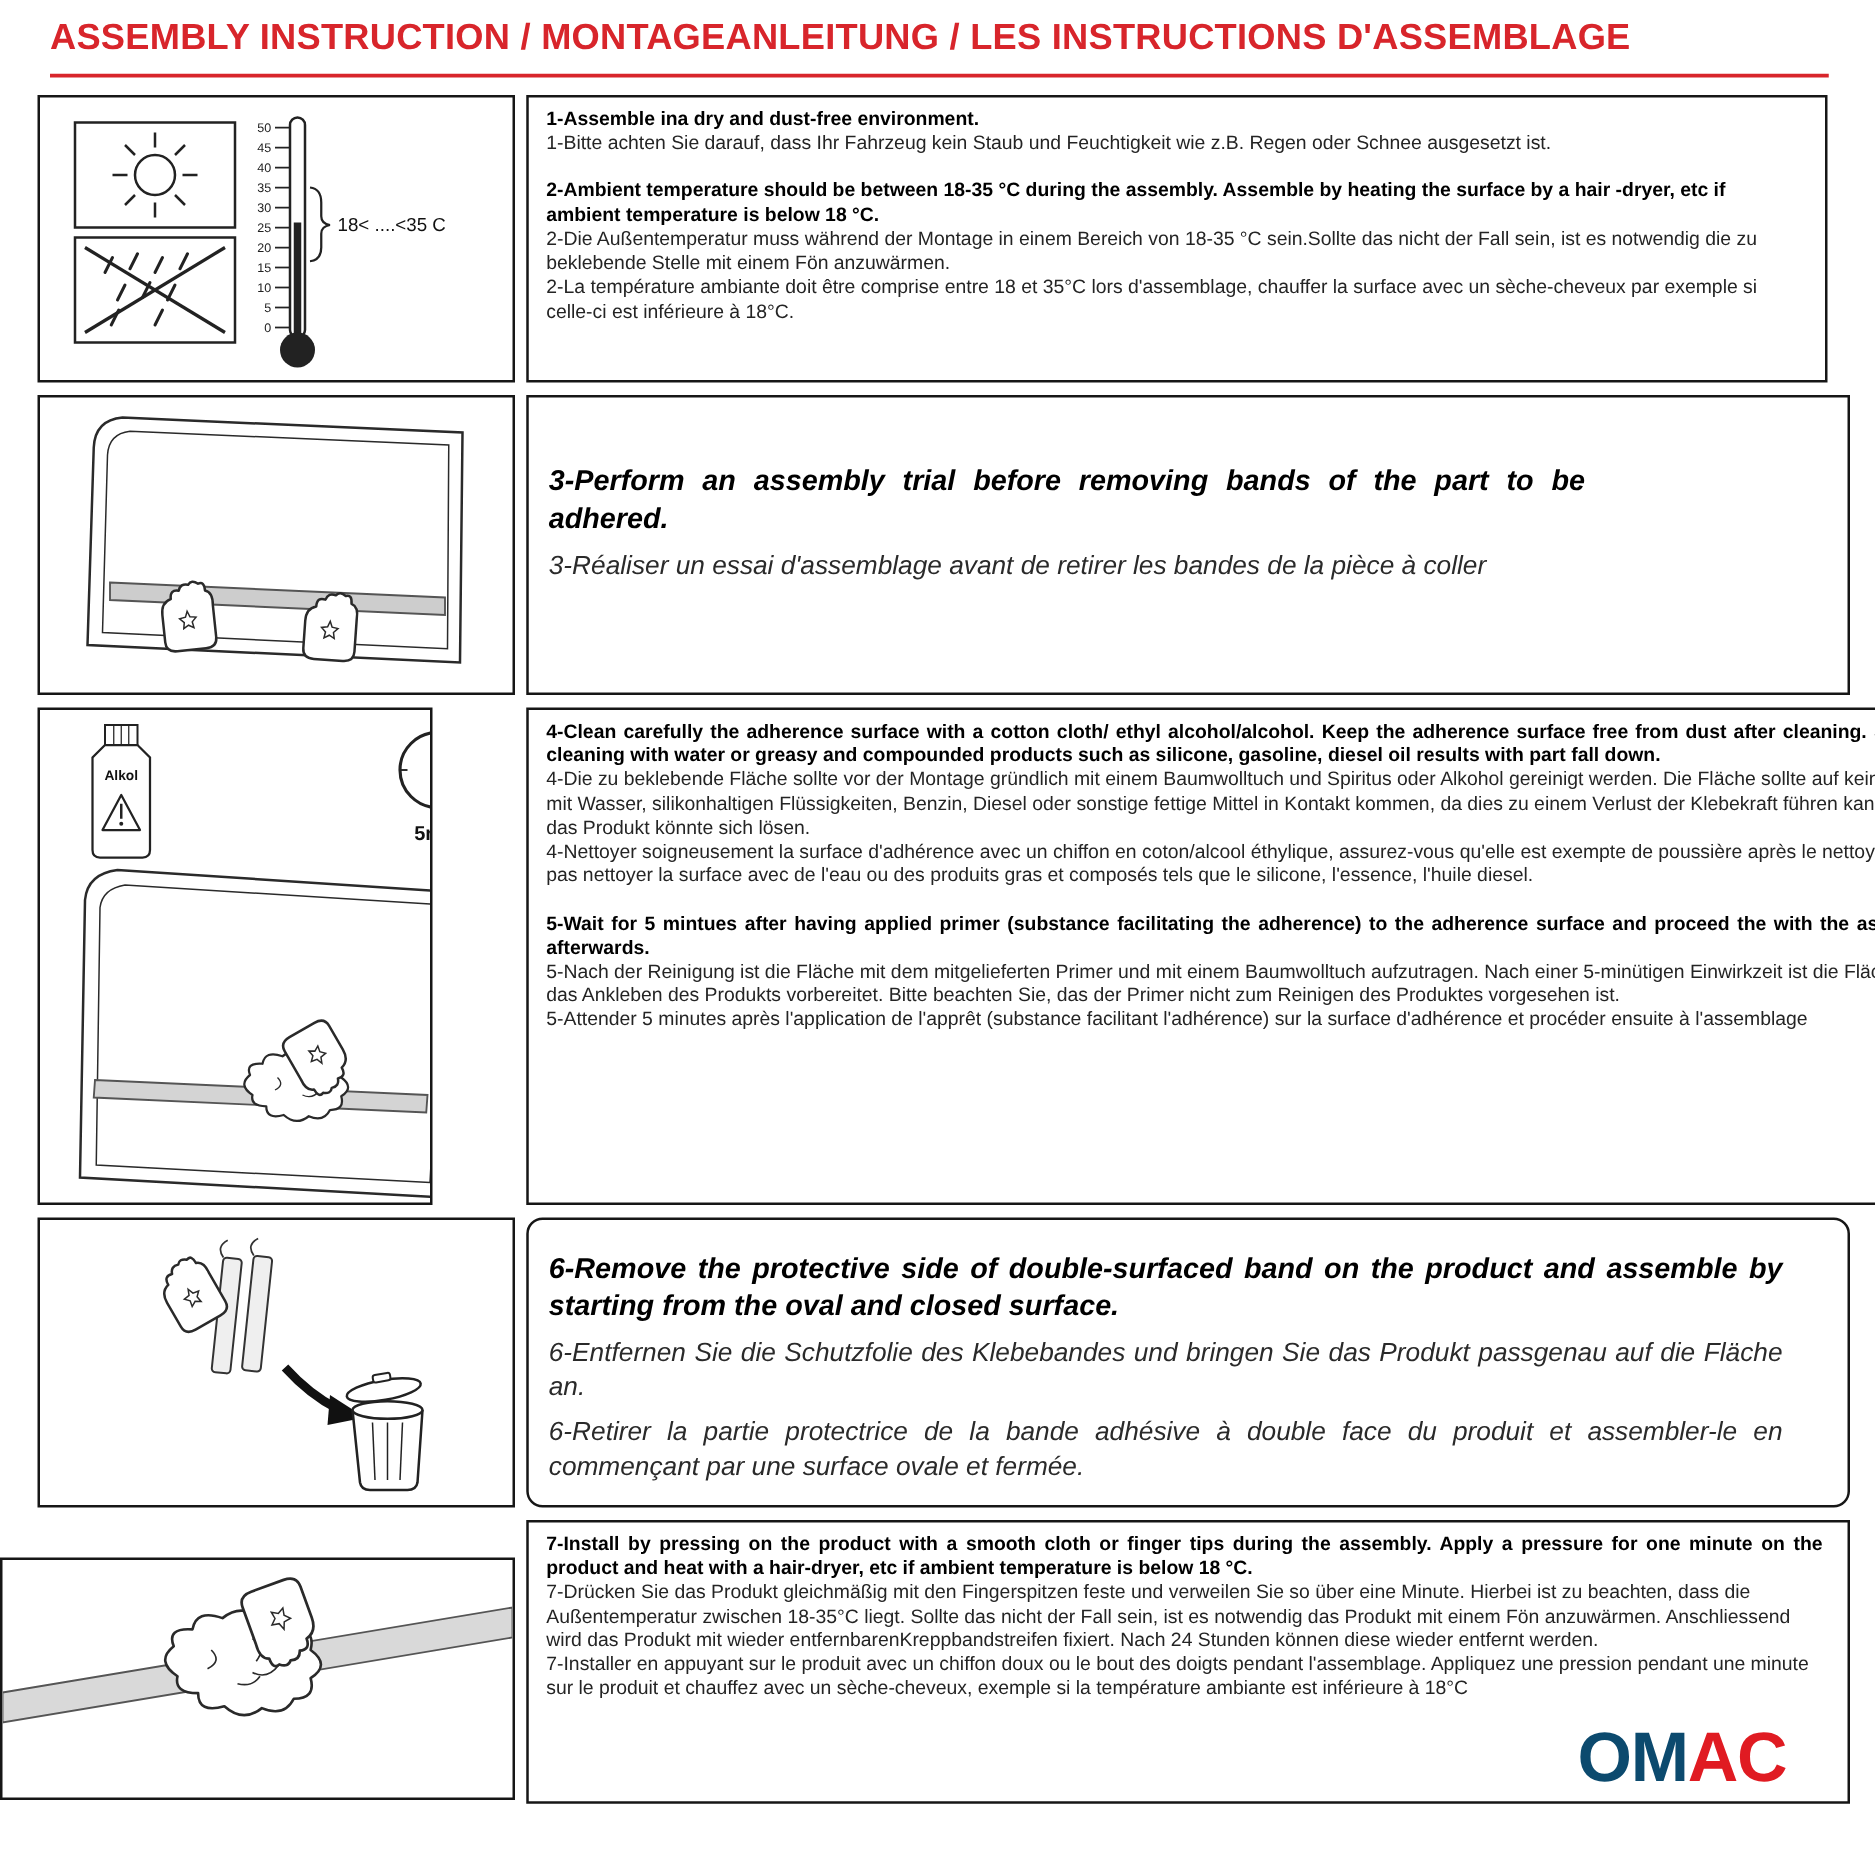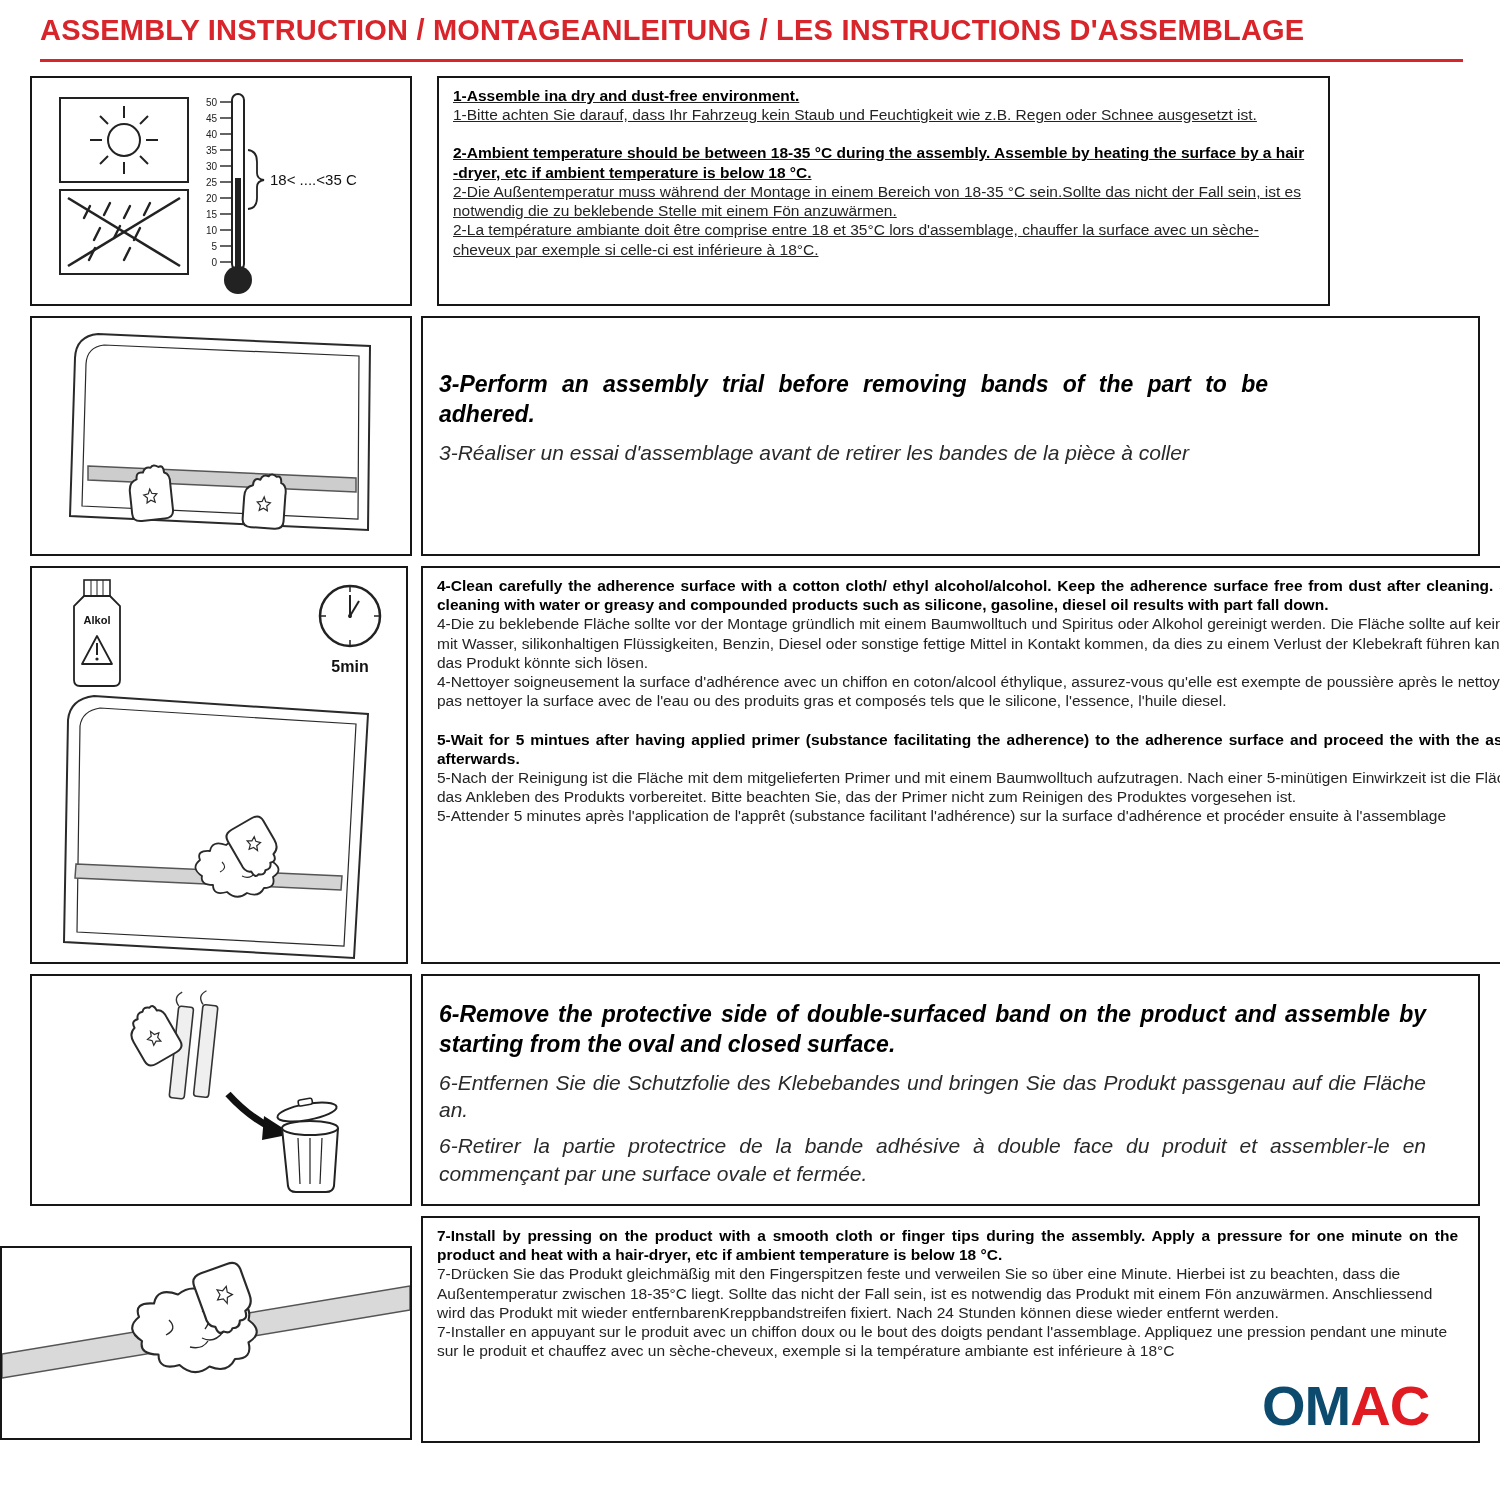--- a/index.html
+++ b/index.html
@@ -7,42 +7,42 @@
   body{width:1500px;height:1500px;position:relative;font-family:"Liberation Sans",sans-serif;overflow:hidden;}
 
   .page-title{position:absolute;left:40px;top:14px;width:1430px;margin:0;
     font-size:29px;font-weight:800;color:#d8252b;letter-spacing:.2px;white-space:nowrap;}
   .title-rule{position:absolute;left:40px;top:59px;width:1423px;height:3px;background:#d8252b;}
 
   .box{position:absolute;border:2px solid #161616;background:#fff;box-sizing:border-box;overflow:hidden;}
 
   
   .r1l{left:30px;top:76px;width:382px;height:230px;}
-  .r1r{left:437px;top:76px;width:893px;height:230px;text-decoration:underline;}
+  .r1r{left:421px;top:76px;width:1041px;height:230px;}
   .r2l{left:30px;top:316px;width:382px;height:240px;}
   .r2r{left:421px;top:316px;width:1059px;height:240px;}
-  .r3l{left:30px;top:566px;width:378px;height:398px;}
+  .r3l{left:30px;top:566px;width:316px;height:398px;}
   .r3r{left:421px;top:566px;width:1157px;height:398px;}
   .r4l{left:30px;top:974px;width:382px;height:232px;}
   .r4r{left:421px;top:974px;width:1059px;height:232px;}
   .r5l{left:0px;top:1246px;width:412px;height:194px;}
   .r5r{left:421px;top:1216px;width:1059px;height:227px;}
 
   .txt{padding:8px 20px 8px 14px;font-size:15.5px;line-height:1.24;color:#242424;}
   .txt p{margin:0;}
   .b{font-weight:bold;color:#000;}
   .just{text-align:justify;}
   .gap{height:19px;}
 
   .bigtxt{color:#2a2a2a;}
   .bigtxt p{margin:0 0 9px 0;line-height:1.3;font-style:italic;}
   .bigtxt .en{font-size:23px;font-weight:800;color:#000;}
   .bigtxt .sub{font-size:21px;}
   .padA{padding:52px 210px 8px 16px;}
-  .padB{padding:24px 52px 8px 16px;}
+  .padB{padding:24px 52px 8px 16px;border-radius:13px;}
 
   .ill svg{display:block;}
 
   .omac{position:absolute;left:1262px;top:1378px;font-size:56px;font-weight:900;
     letter-spacing:-1px;line-height:1;white-space:nowrap;}
   .omac .g{color:#0c4a6e;}
   .omac .r{color:#e01b22;}
 </style>
 </head>
 <body>

